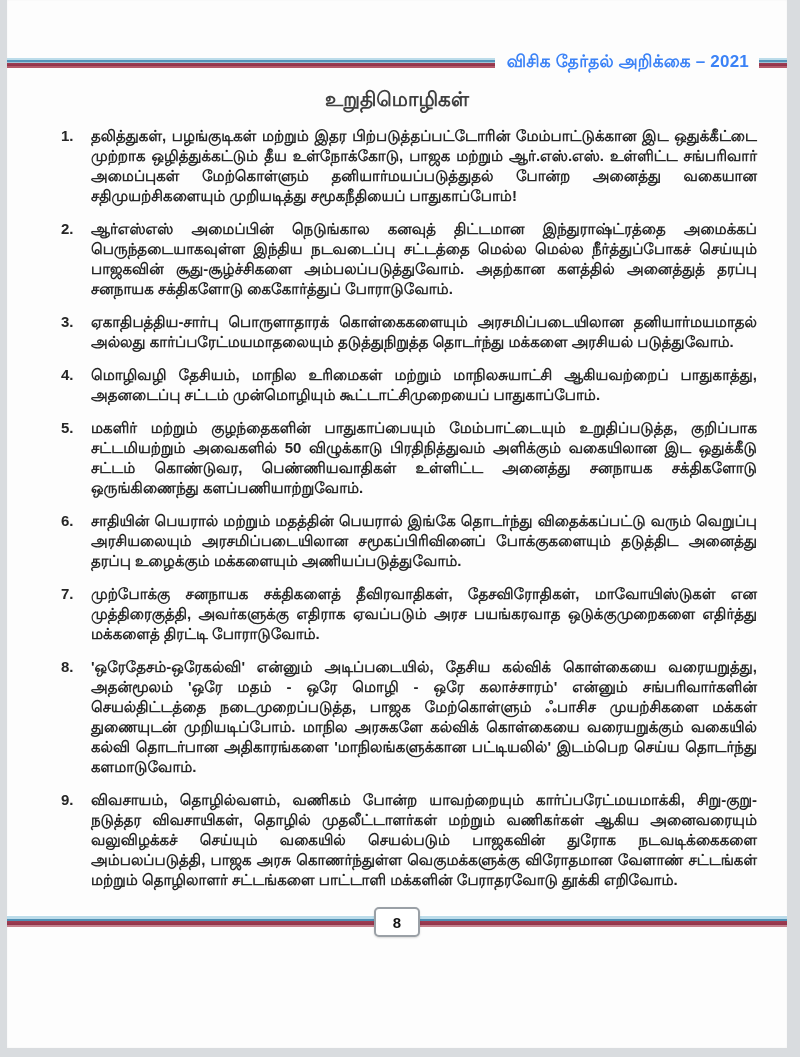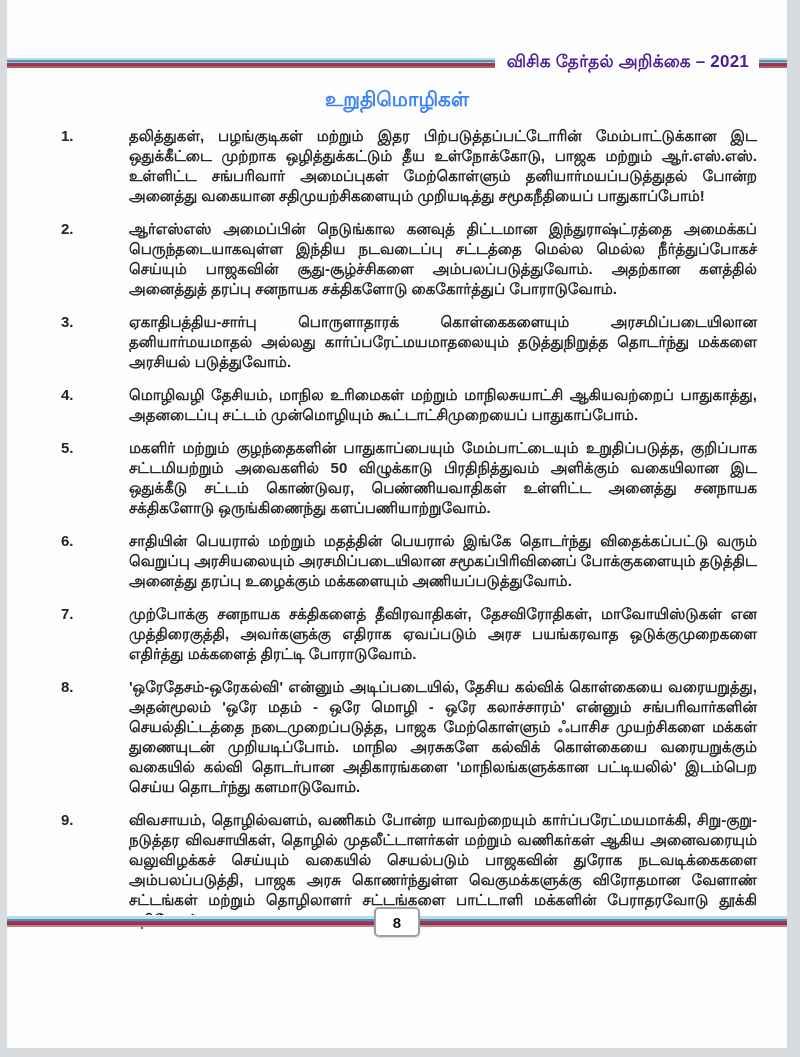--- a/index.html
+++ b/index.html
@@ -28,42 +28,42 @@
       #bcdcea 0%, #bcdcea 18%,
       #5493b8 18%, #5493b8 38%,
       #9fc4d6 38%, #9fc4d6 48%,
       #a23e54 48%, #8e3349 78%,
       #b55a6a 78%, #b55a6a 100%);
   }
   .stripe-left{flex:1;}
   .stripe-right{width:28px;}
   .header-title{
     padding:0 10px 0 12px;
-    font-size:17px;font-weight:bold;color:#4c1d95;
+    font-size:17px;font-weight:bold;color:#3b82f6;
     letter-spacing:.2px;white-space:nowrap;
   }
   
   .page-title{
     position:absolute;top:88px;left:0;right:0;
     text-align:center;
-    font-size:20px;font-weight:bold;color:#3b82f6;
+    font-size:20px;font-weight:bold;color:#404040;
   }
   
   .pledges{
     position:absolute;top:126px;left:54px;right:30px;
   }
   .pledge{
     display:flex;margin-bottom:13px;
     font-size:15px;line-height:20px;font-weight:bold;color:#262626;
   }
   .pledge-num{
     flex:none;width:30px;text-align:left;
   }
   .pledge-text{
-    flex:1;text-align:justify;margin-left:38px;
+    flex:1;text-align:justify;
   }
   
   .footer{
     position:absolute;left:0;right:0;top:915px;height:12px;
     background:linear-gradient(to bottom,
       #ffffff 0%, #ffffff 8%,
       #bcdcea 8%, #bcdcea 30%,
       #4f90b5 30%, #4f90b5 48%,
       #a23e54 48%, #8e3349 85%,
       #c4818d 85%, #c4818d 100%);

